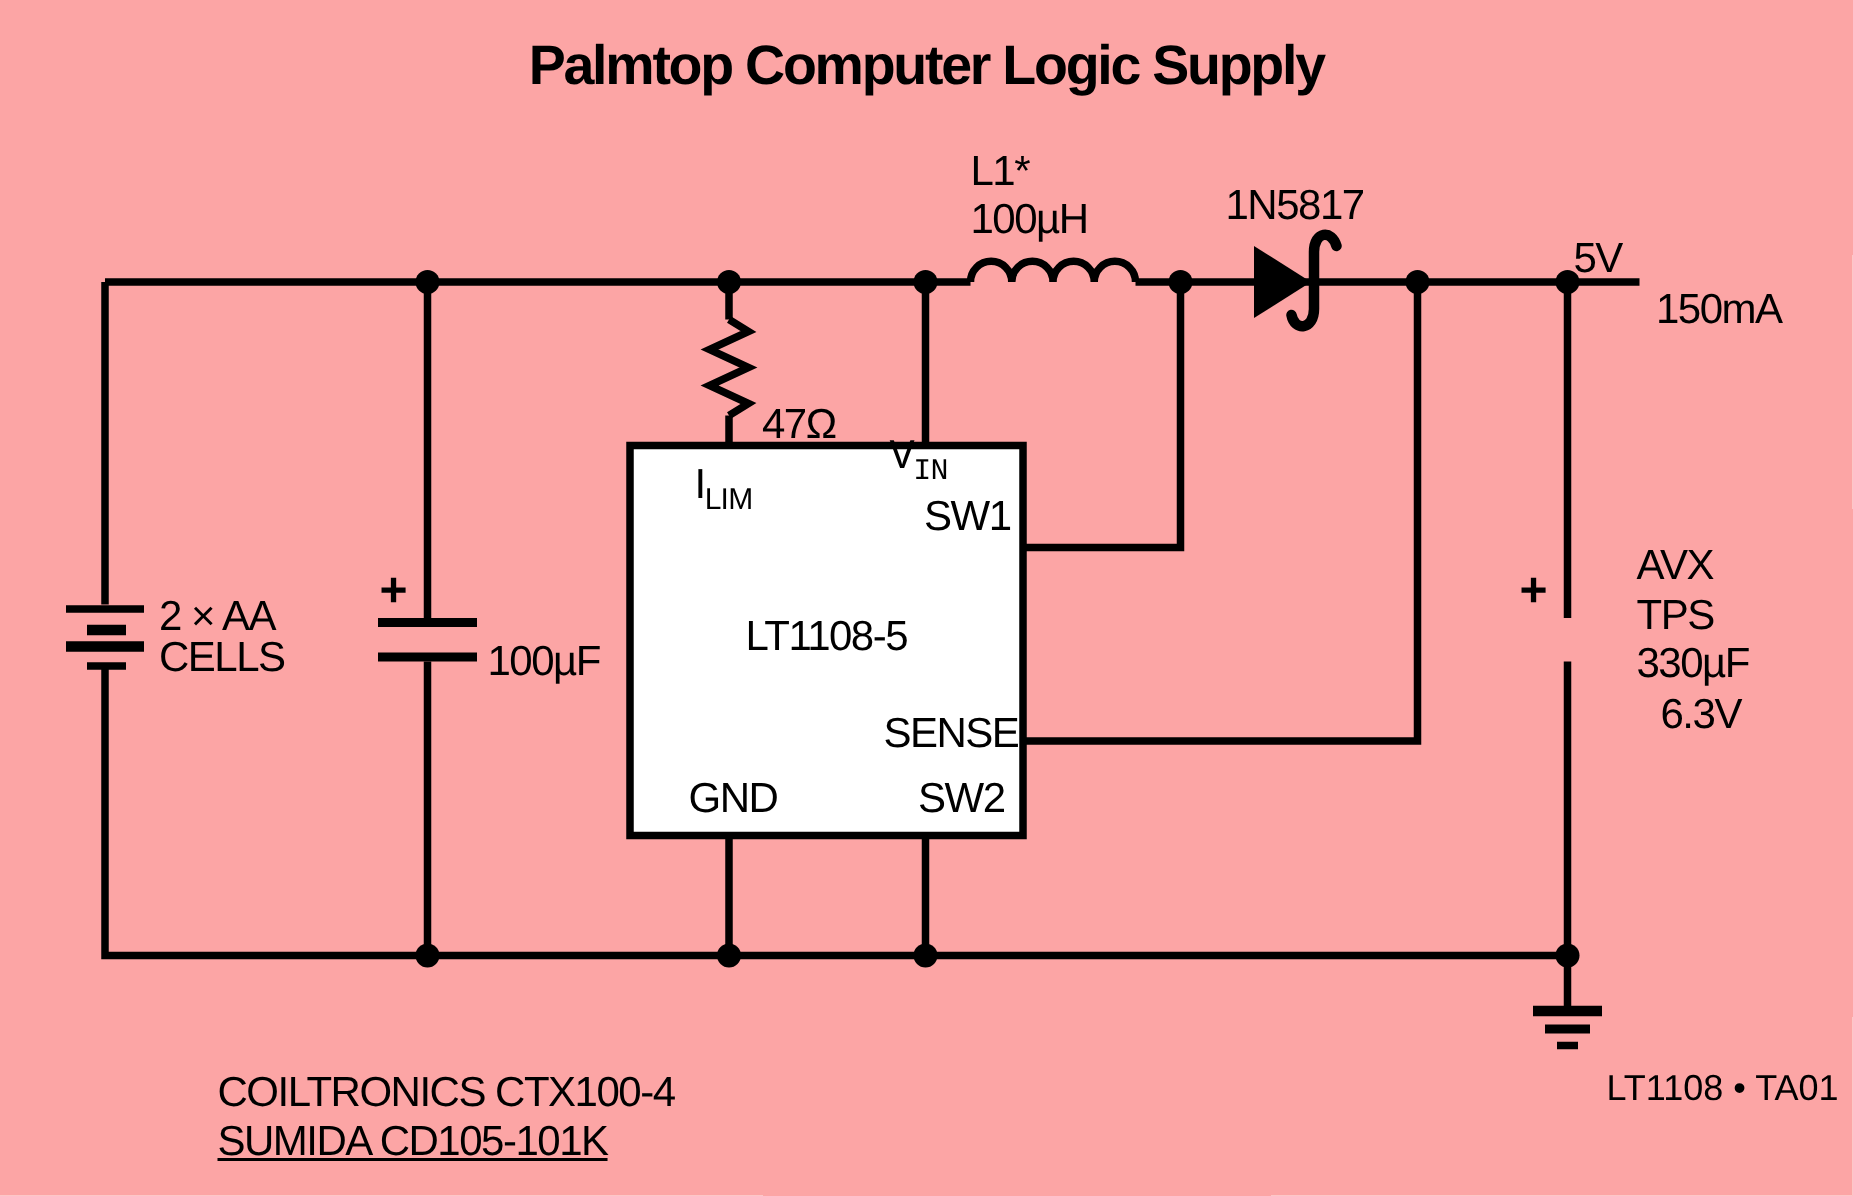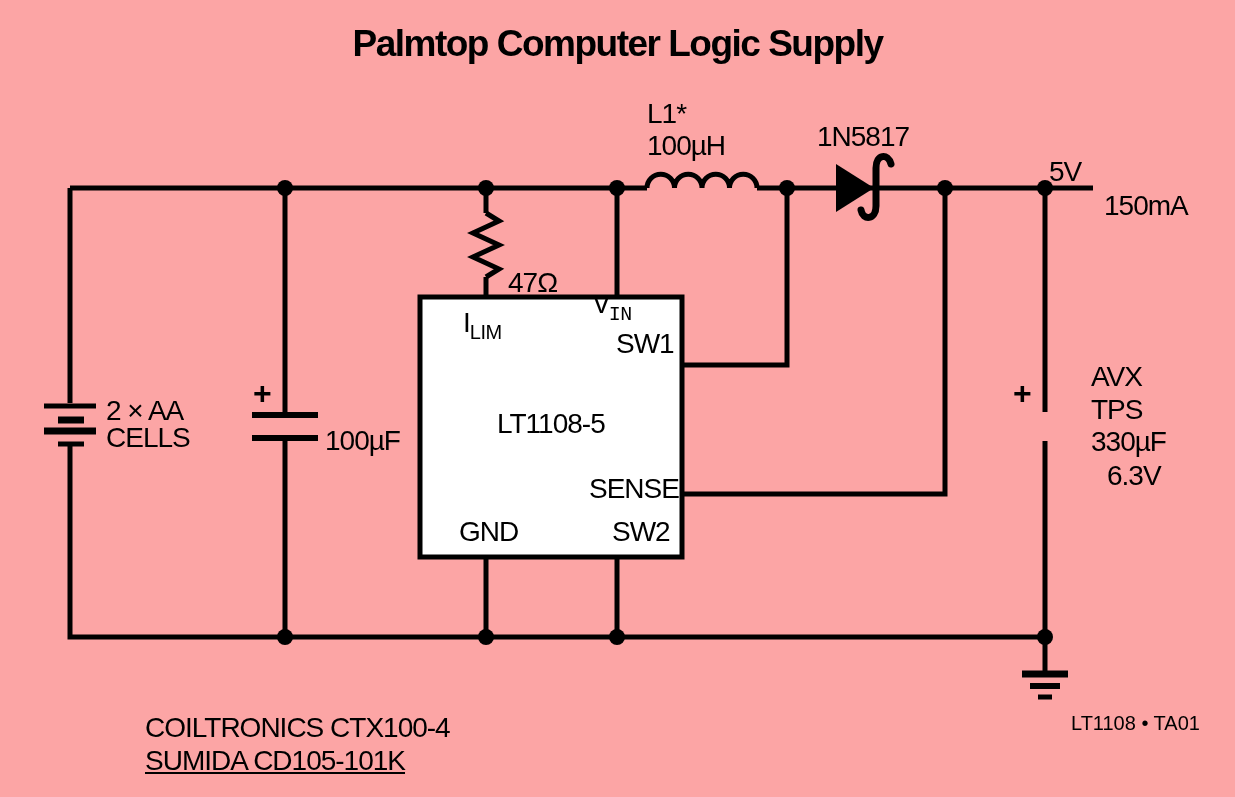--- a/index.html
+++ b/index.html
@@ -4,21 +4,21 @@
 <style>
   html,body{margin:0;padding:0;background:#ffffff;}
   body{width:1235px;height:797px;overflow:hidden;font-family:"Liberation Sans",sans-serif;}
   .stage{position:relative;width:1235px;height:797px;background:#fca5a5;}
   .stage svg{position:absolute;left:0;top:0;}
   .lbl{position:absolute;color:#000;font-size:28px;line-height:1.05;letter-spacing:-1px;white-space:nowrap;}
   .ttl{left:0;top:25px;width:1235px;text-align:center;font-size:37px;font-weight:bold;letter-spacing:-1.5px;}
   .ctr{text-align:left;}
   .plus{font-size:32px;font-weight:bold;letter-spacing:0;}
   .sub{font-size:20px;vertical-align:-7px;letter-spacing:-0.5px;}
-  .small{font-size:20px;letter-spacing:0;}
+  .small{font-size:24px;letter-spacing:0;}
 </style>
 </head>
 <body>
 
 <div class="stage">
 
   <svg width="1235" height="797" viewBox="0 0 1235 797">
     <g stroke="#000" fill="none" stroke-width="5">
       <path d="M70 188 H647"></path>
       <path d="M757 188 H1093"></path>

